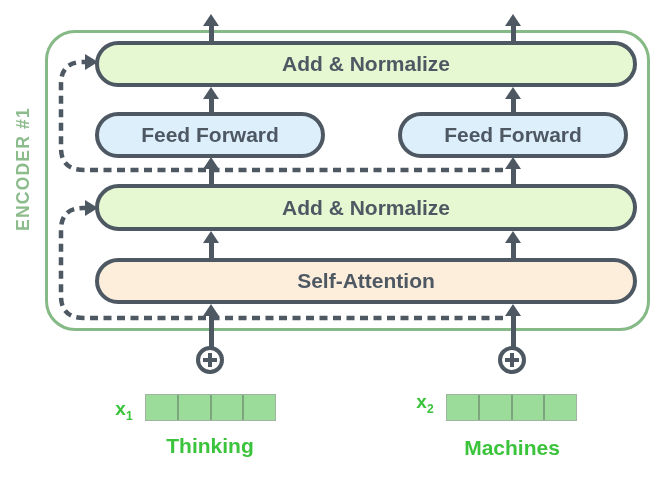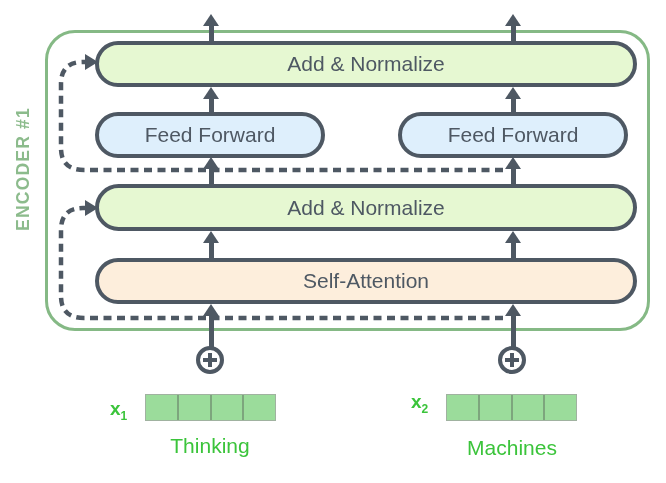--- a/index.html
+++ b/index.html
@@ -30,21 +30,21 @@
     position:absolute;left:-55px;top:157px;width:160px;height:24px;
     transform:rotate(-90deg);text-align:center;
     color:var(--encoder-label-green);font-size:17.5px;font-weight:700;letter-spacing:1.2px;
     white-space:nowrap;
   }
   
   .pill{
     position:absolute;box-sizing:border-box;
     border:4.5px solid var(--outline-dark);border-radius:25px;
     display:flex;align-items:center;justify-content:center;
-    color:var(--outline-dark);font-size:21px;font-weight:400;text-align:right;
+    color:var(--outline-dark);font-size:21px;font-weight:700;text-align:right;
   }
   .pill.addnorm{background:var(--add-normalize-fill);}
   .pill.ff{background:var(--feed-forward-fill);}
   .pill.sa{background:var(--self-attention-fill);}
   #addnorm-top{left:95px;top:41px;width:542px;height:46px;}
   #ff-left{left:95px;top:112px;width:230px;height:46px;}
   #ff-right{left:398px;top:112px;width:230px;height:46px;}
   #addnorm-mid{left:95px;top:184px;width:542px;height:47px;}
   #self-attention{left:95px;top:258px;width:542px;height:46px;}
   
@@ -65,29 +65,29 @@
     position:absolute;left:93px;top:342px;width:90px;text-align:right;
     color:var(--outline-dark);font-size:11px;font-weight:700;letter-spacing:.4px;line-height:12.5px;
   }
   
   .vec{position:absolute;display:flex;border:1px solid var(--vector-outer);box-sizing:content-box;}
   .vec .cell{width:30.75px;height:25px;background:var(--vector-fill);border-right:2px solid var(--vector-separator);}
   .vec .cell:last-child{border-right:none;}
   #vec-x1{left:145px;top:394px;}
   #vec-x2{left:446px;top:394px;}
   .x-label{
-    position:absolute;width:28px;text-align:left;
+    position:absolute;width:28px;text-align:center;
     color:var(--input-text-green);font-size:19px;font-weight:700;
   }
   .x-label sub{font-size:12px;}
   #x1-label{left:110px;top:398px;}
   #x2-label{left:411px;top:391px;}
   .word-label{
     position:absolute;width:160px;text-align:center;
-    color:var(--input-text-green);font-size:21px;font-weight:400;
+    color:var(--input-text-green);font-size:21px;font-weight:700;
   }
   #word-thinking{left:130px;top:434px;}
   #word-machines{left:432px;top:436px;}
   .watermark{
     position:absolute;left:482px;top:451px;
     color:var(--watermark-gray);font-size:18px;white-space:nowrap;
   }
 </style>
 </head>
 <body>

